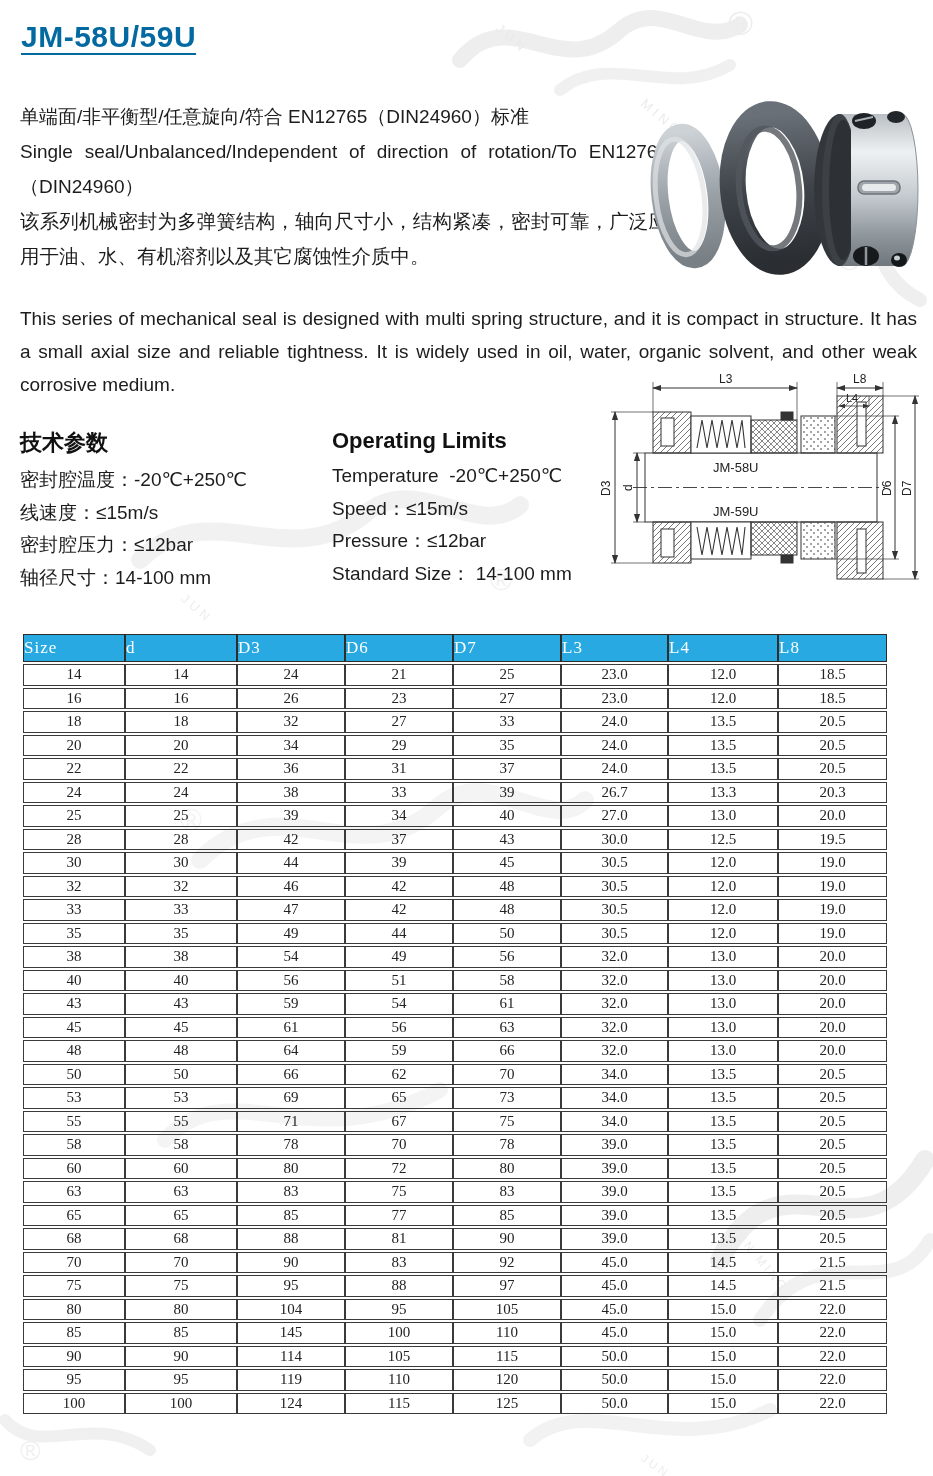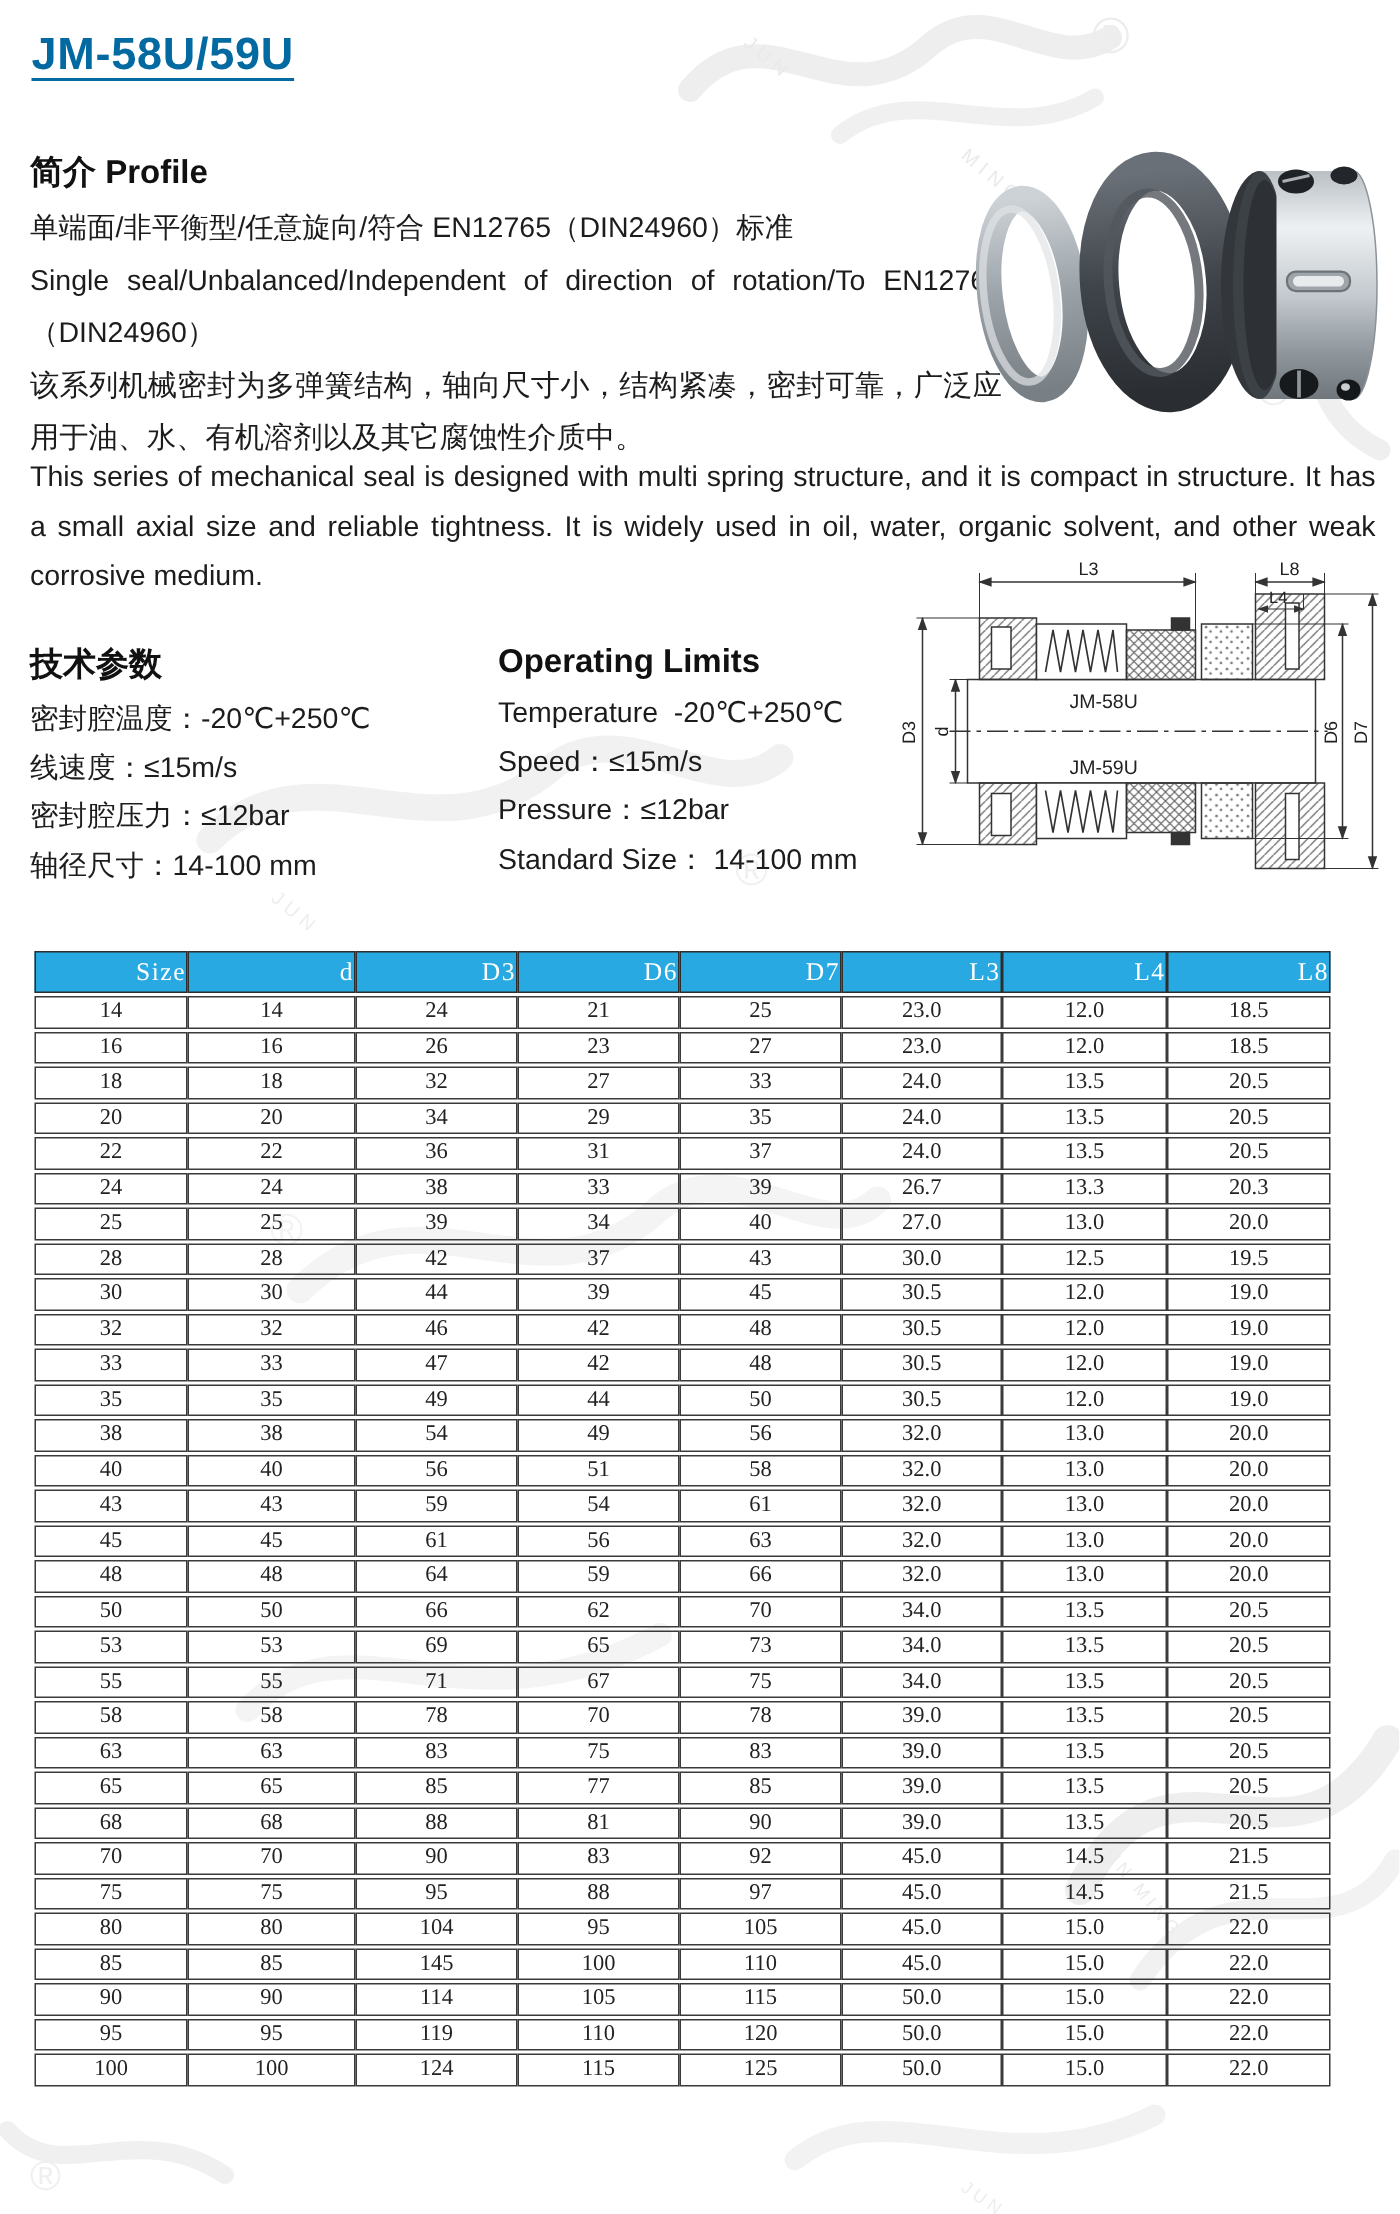--- a/index.html
+++ b/index.html
@@ -30,21 +30,21 @@
   .param-row .lbl{}
   .param-row .val{}
   
   .size-table{
     position:absolute;left:23px;top:632px;width:864px;
     border-collapse:separate;border-spacing:0 2px;
     font-family:"Liberation Serif","DejaVu Serif",serif;
   }
   .size-table th{
     background:#29A9E2;color:#ffffff;font-weight:normal;font-size:17px;
-    height:26px;border:1px solid #2d2d2d;padding:0;text-align:right;letter-spacing:1px;
+    height:26px;border:1px solid #2d2d2d;padding:0;text-align:left;letter-spacing:1px;
   }
   .size-table td{
     border:1px solid #3a3a3a;text-align:center;font-size:15px;color:#222;
     height:19.5px;padding:0;line-height:19px;background:transparent;
   }
   svg text{font-family:"Liberation Sans","DejaVu Sans",sans-serif;}
 </style>
 </head>
 <body>
 
@@ -81,21 +81,20 @@
   <text x="20" y="60" font-size="28" fill="#e0e0e0">®</text>
 </svg>
 <svg class="wm" style="left:520px;top:1380px;" width="260" height="96" viewBox="0 0 260 96" opacity="0.45">
   <path d="M10,60 C70,10 150,80 250,30" stroke="#e3e3e3" stroke-width="14" fill="none" stroke-linecap="round"></path>
   <text x="120" y="80" font-size="12" fill="#d8d8d8" transform="rotate(35 120 80)" letter-spacing="3">JUN MING</text>
 </svg>
 
 <div class="abs page-title">JM-58U/59U</div>
 
 <div class="abs profile">
-  <div class="sec-head">简介 Profile</div>
   <div class="zh-line">单端面/非平衡型/任意旋向/符合 EN12765（DIN24960）标准</div>
   <div class="en-just">Single seal/Unbalanced/Independent of direction of rotation/To EN12765（DIN24960）</div>
   <div class="para-zh">该系列机械密封为多弹簧结构，轴向尺寸小，结构紧凑，密封可靠，广泛应用于油、水、有机溶剂以及其它腐蚀性介质中。</div>
 </div>
 <div class="abs para-en-full">This series of mechanical seal is designed with multi spring structure, and it is compact in structure. It has a small axial size and reliable tightness. It is widely used in oil, water, organic solvent, and other weak corrosive medium.</div>
 
 <svg class="abs" style="left:633px;top:84px;" width="297" height="214" viewBox="0 0 297 214">
   <defs>
     <linearGradient id="metalV" x1="0" y1="0" x2="0" y2="1">
       <stop offset="0" stop-color="#b9bfc4"></stop>
@@ -467,20 +466,30 @@
         <td>58</td>
         <td>58</td>
         <td>78</td>
         <td>70</td>
         <td>78</td>
         <td>39.0</td>
         <td>13.5</td>
         <td>20.5</td>
       </tr>
       <tr>
+        <td>60</td>
+        <td>60</td>
+        <td>80</td>
+        <td>72</td>
+        <td>80</td>
+        <td>39.0</td>
+        <td>13.5</td>
+        <td>20.5</td>
+      </tr>
+      <tr>
         <td>63</td>
         <td>63</td>
         <td>83</td>
         <td>75</td>
         <td>83</td>
         <td>39.0</td>
         <td>13.5</td>
         <td>20.5</td>
       </tr>
       <tr>

